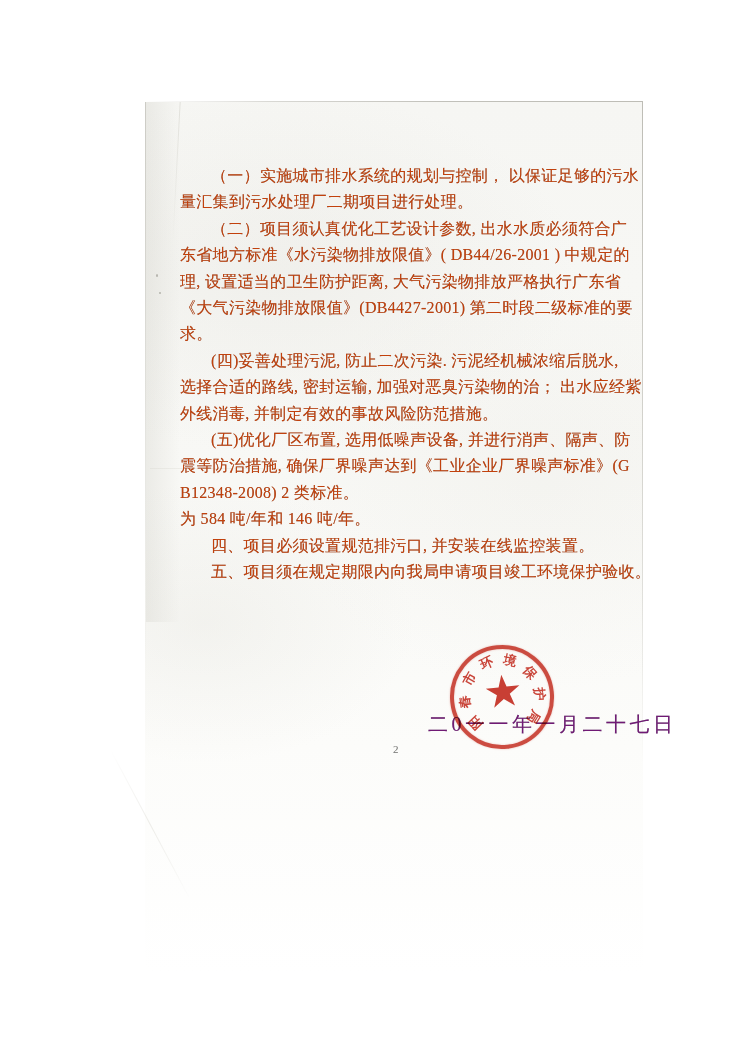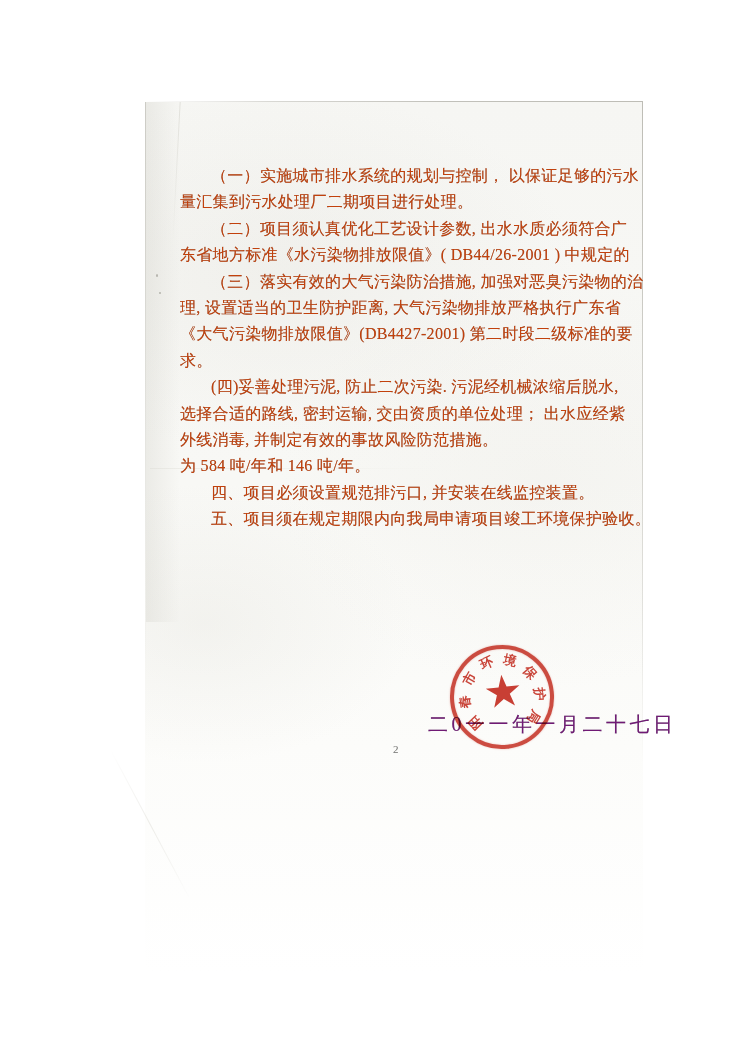--- a/index.html
+++ b/index.html
@@ -100,29 +100,33 @@
   <div class="text-block">
       <div class="para">
         <div class="line first">（一）实施城市排水系统的规划与控制， 以保证足够的污水</div>
         <div class="line">量汇集到污水处理厂二期项目进行处理。</div>
       </div>
       <div class="para">
         <div class="line first">（二）项目须认真优化工艺设计参数, 出水水质必须符合广</div>
         <div class="line">东省地方标准《水污染物排放限值》( DB44/26-2001 ) 中规定的</div>
       </div>
       <div class="para">
-        <div class="line first">（三）落实有效的大气污染防治措施, 加强对恶臭污染物的治</div>
         <div class="line">理, 设置适当的卫生防护距离, 大气污染物排放严格执行广东省</div>
         <div class="line">《大气污染物排放限值》(DB4427-2001) 第二时段二级标准的要</div>
         <div class="line">求。</div>
       </div>
       <div class="para">
         <div class="line first">(四)妥善处理污泥, 防止二次污染. 污泥经机械浓缩后脱水,</div>
-        <div class="line">选择合适的路线, 密封运输, 交由资质的单位处理； 出水应经紫</div>
+        <div class="line">选择合适的路线, 密封运输, 加强对恶臭污染物的治； 出水应经紫</div>
         <div class="line">外线消毒, 并制定有效的事故风险防范措施。</div>
+      </div>
+      <div class="para">
+        <div class="line first">(五)优化厂区布置, 选用低噪声设备, 并进行消声、隔声、防</div>
+        <div class="line">震等防治措施, 确保厂界噪声达到《工业企业厂界噪声标准》(G</div>
+        <div class="line">B12348-2008) 2 类标准。</div>
       </div>
       <div class="para">
         <div class="line">为 584 吨/年和 146 吨/年。</div>
       </div>
       <div class="para">
         <div class="line first">四、项目必须设置规范排污口, 并安装在线监控装置。</div>
       </div>
       <div class="para">
         <div class="line first">五、项目须在规定期限内向我局申请项目竣工环境保护验收。</div>
       </div>

